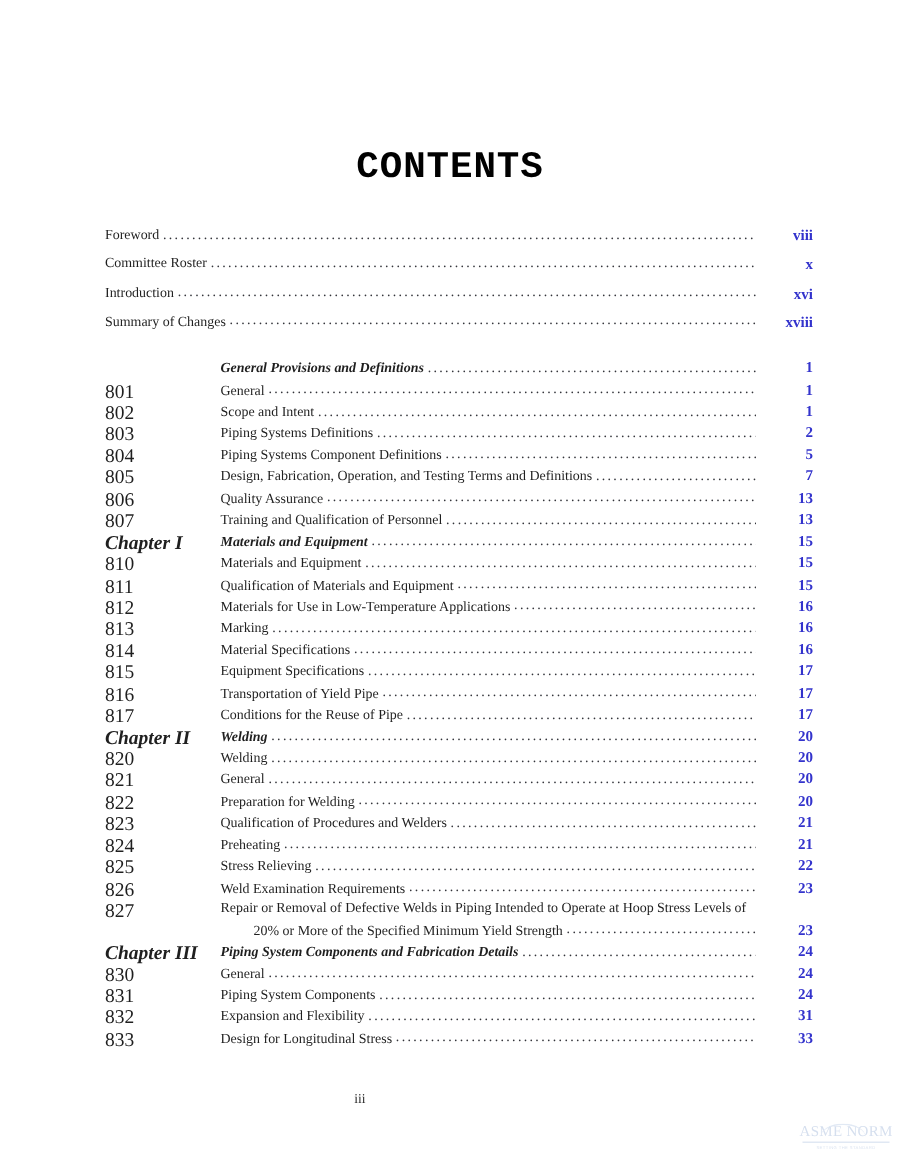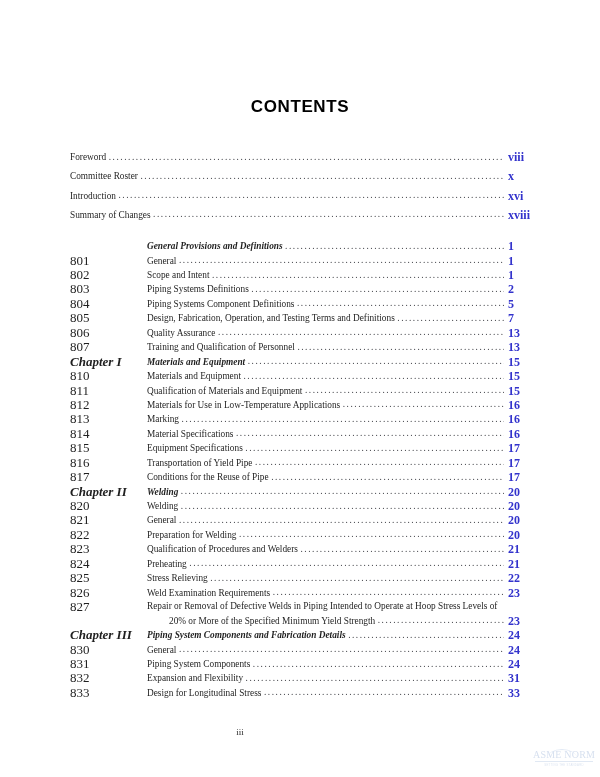--- a/index.html
+++ b/index.html
@@ -22,23 +22,23 @@
     box-sizing: border-box;
   }
 
   
   .contents-title {
     position: absolute;
     top: 97px;
     left: 0;
     width: 600px;
     text-align: center;
-    font-family: Liberation Sans, sans-serif;
+    font-family: Liberation Mono, monospace;
     font-weight: bold;
-    font-size: 17px;
+    font-size: 25px;
     letter-spacing: 0.6px;
     color: #000000;
   }
 
   
   .toc {
     position: absolute;
     top: 148px;
     left: 70px;
     width: 472px;
@@ -82,24 +82,24 @@
     font-size: 9.3px;
     letter-spacing: 1.55px;
     position: relative;
     bottom: 0.5px;
   }
   .leader::after {
     content: "......................................................................................................................................";
   }
   .pageno {
     flex: 0 0 34px;
-    text-align: left;
+    text-align: right;
     color: #3333cc;
     font-weight: bold;
-    font-size: 12px;
+    font-size: 10px;
     padding-left: 4px;
   }
 
   
   .row.wrap-first {
     height: 13.6px;
     line-height: 13.6px;
   }
   .row.wrap-first .title {
     flex: 1 1 auto;

